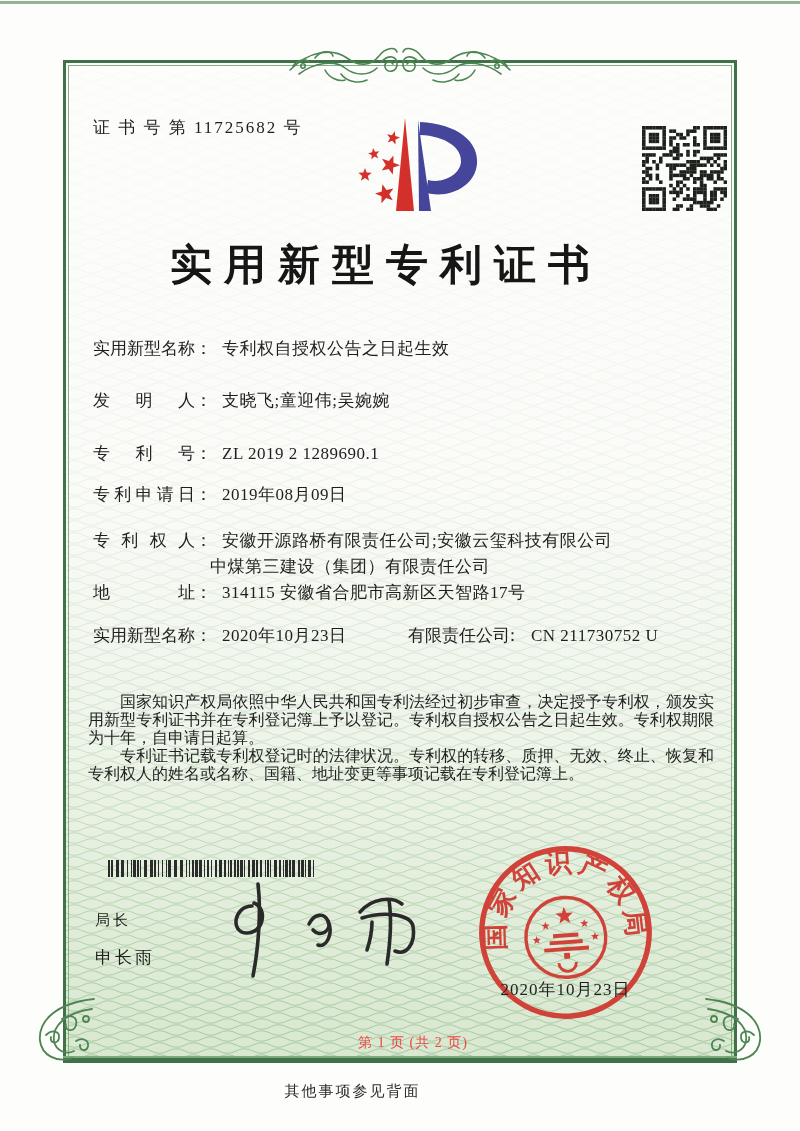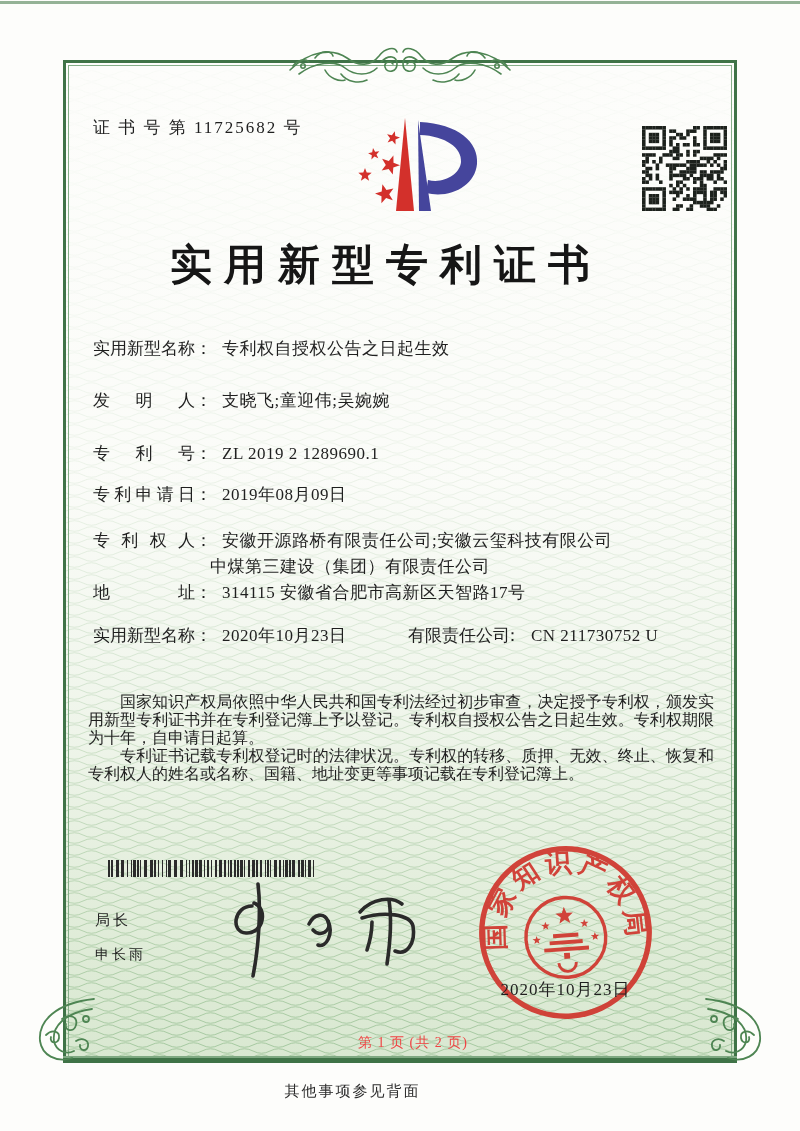--- a/index.html
+++ b/index.html
@@ -31,21 +31,21 @@
   .flabel{display:inline-block;width:102px;text-align:justify;text-align-last:justify;vertical-align:top;}
   .fcolon{display:inline-block;margin-right:10px;}
   .fvalue{display:inline-block;letter-spacing:.5px;}
   .patentee-l2{left:210px;top:555px;font-size:17px;letter-spacing:.5px;}
   .grant2{left:408px;top:624px;}
   .grant2 .flabel{width:96px;}
   .paras{left:88px;top:659px;width:626px;font-size:16px;line-height:18px;text-align:justify;z-index:5;position:absolute;margin-top:34px;}
   .paras p{text-indent:2em;margin:0;}
   .barcode{left:108px;top:860px;z-index:5;position:absolute;}
   .director-title{left:95px;top:911px;font-size:15px;letter-spacing:3px;}
-  .director-name{left:95px;top:946px;font-size:14px;letter-spacing:3px;text-align:right;}
+  .director-name{left:95px;top:946px;font-size:17px;letter-spacing:3px;text-align:right;}
   .sig{position:absolute;left:212px;top:876px;z-index:5;}
   .seal{position:absolute;left:473px;top:840px;z-index:6;transform:rotate(-4deg);opacity:.93;}
   .seal-date{left:478px;top:978px;width:175px;text-align:center;font-size:17px;letter-spacing:1px;z-index:7;}
   .page-info{left:13px;top:1034px;width:800px;text-align:center;font-size:14px;letter-spacing:1px;color:#ef4444;}
   .back-note{left:0;top:1082px;width:705px;text-align:center;font-size:15px;letter-spacing:2px;color:#2c2c2c;}
   .qr{position:absolute;left:642px;top:126px;z-index:5;}
   .logo{position:absolute;left:338px;top:108px;z-index:5;}
 </style>
 </head>
 <body>

